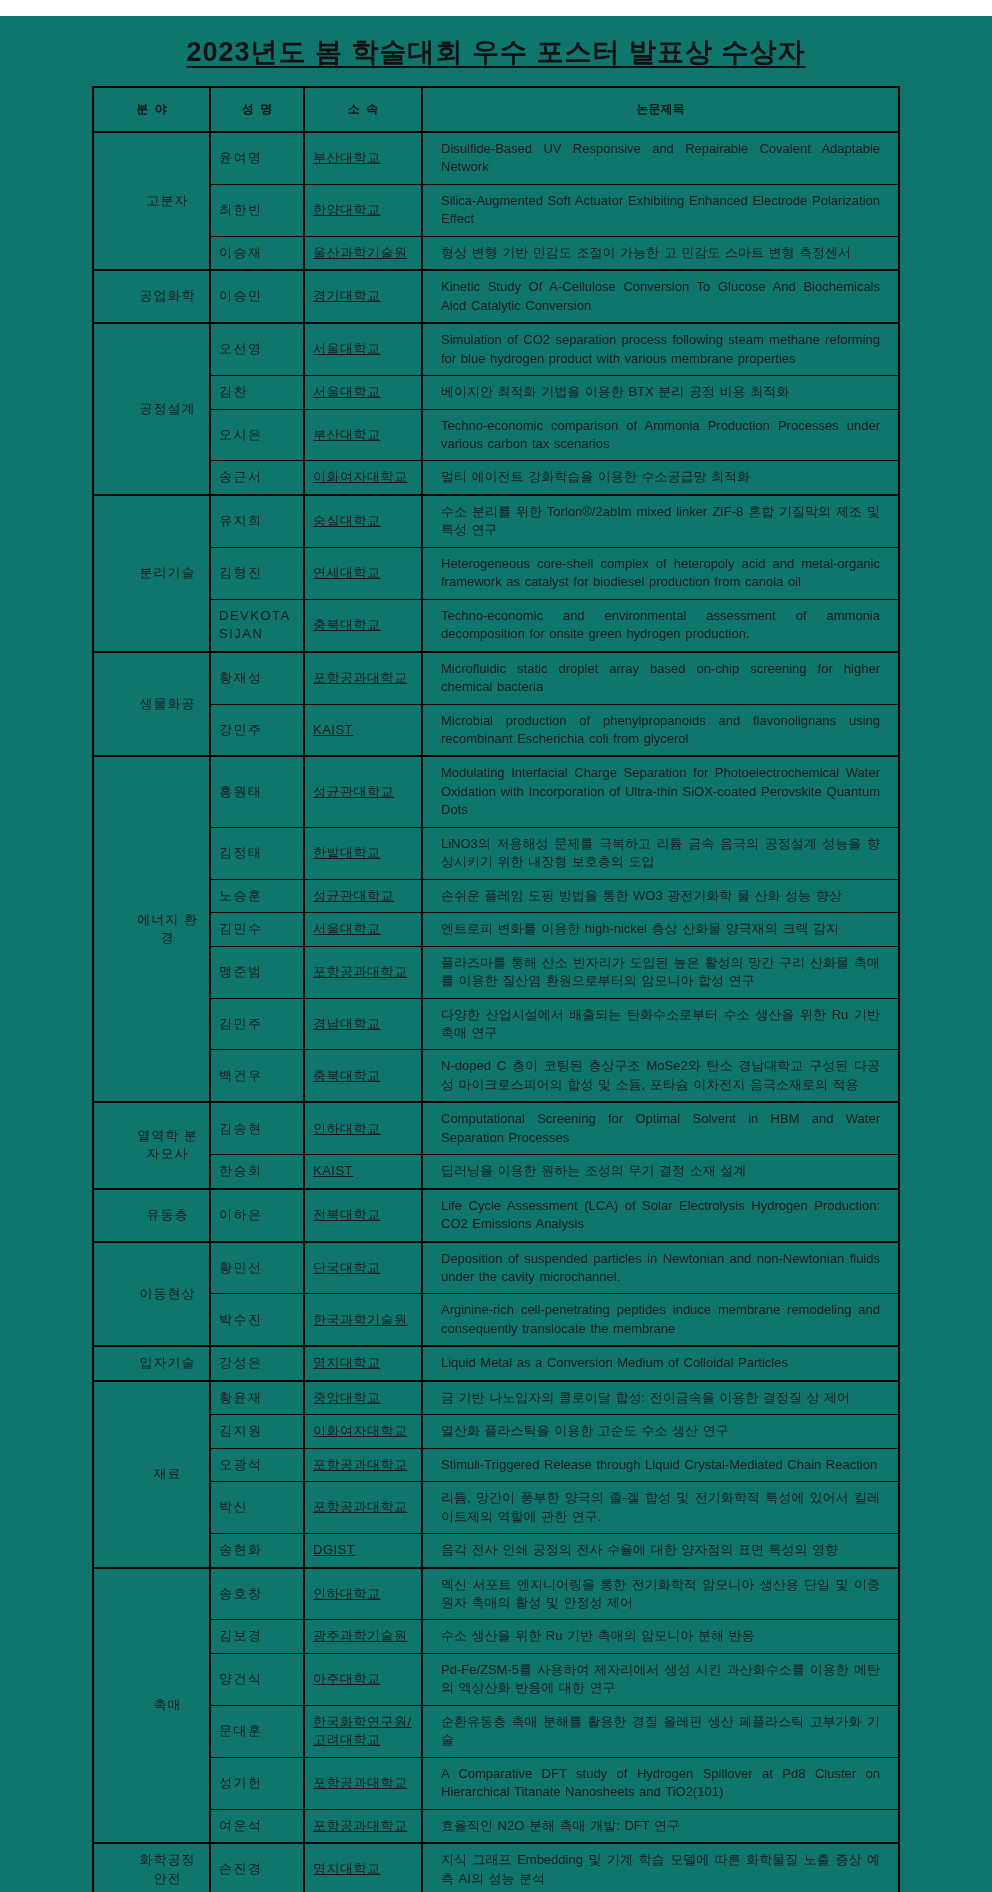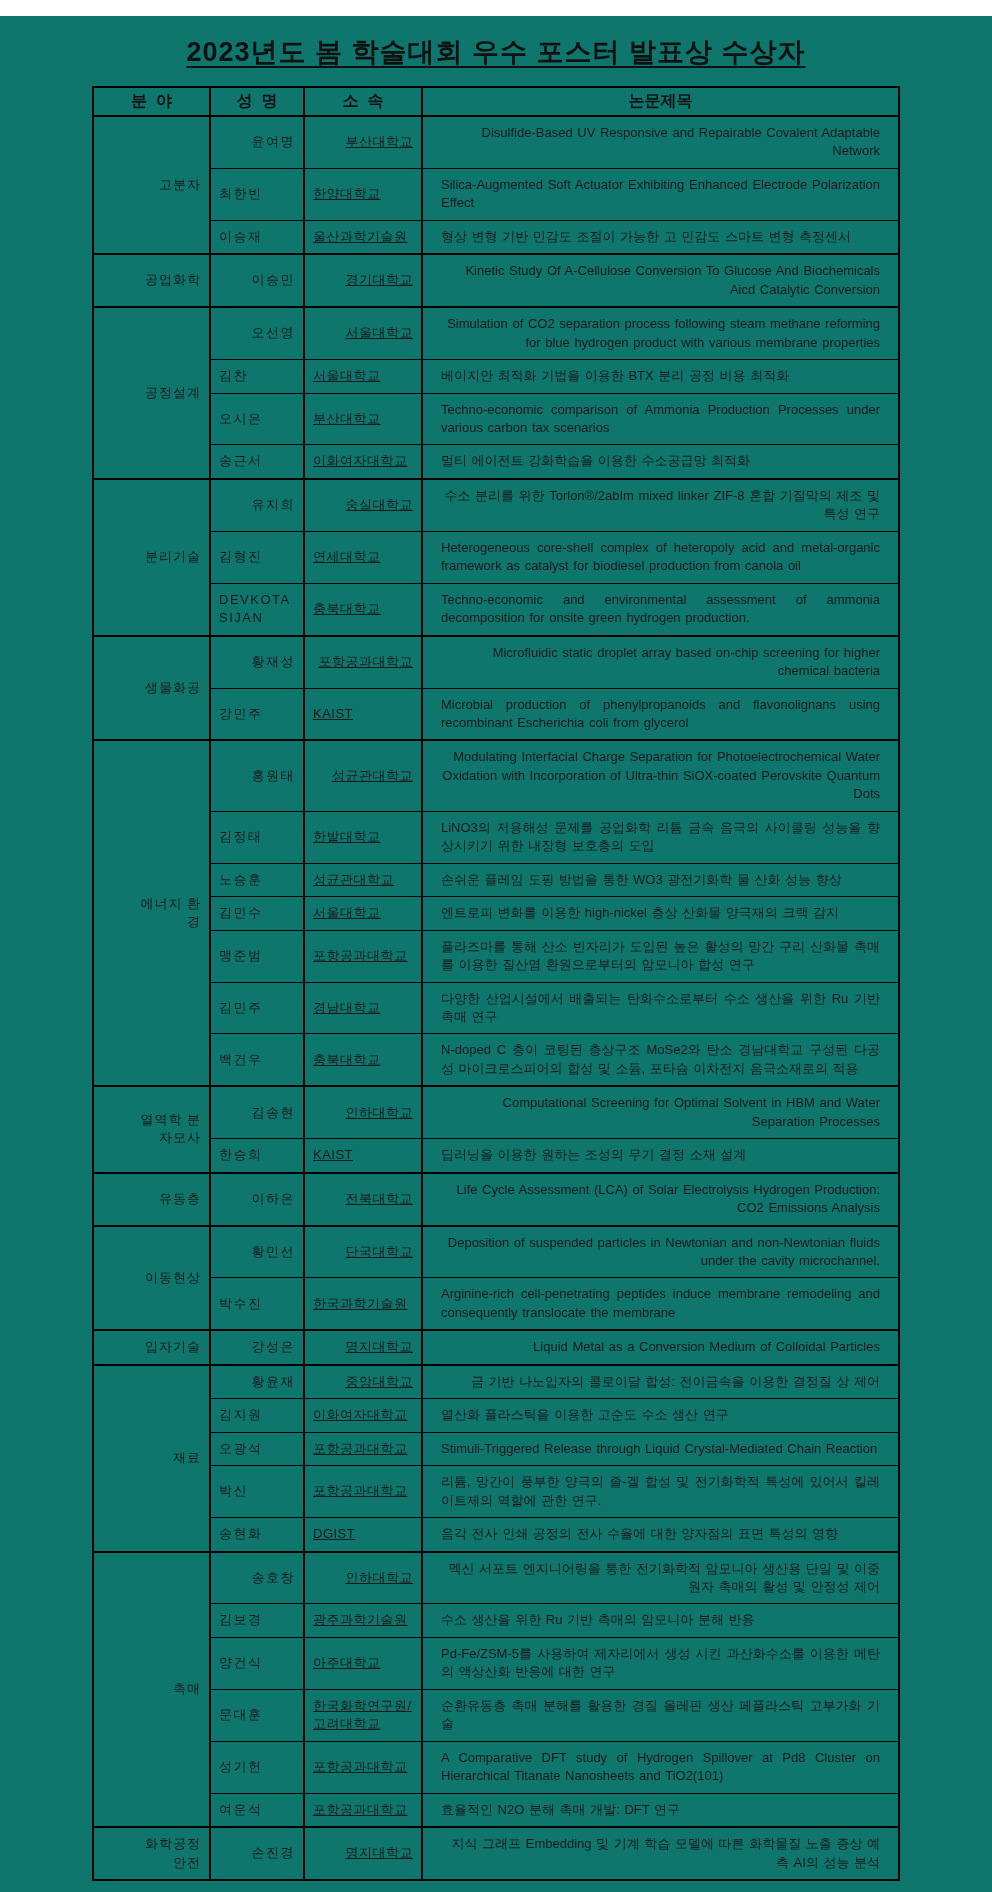--- a/index.html
+++ b/index.html
@@ -34,40 +34,40 @@
     width: 806px;
     margin: 0 auto 30px auto;
     border: 2px solid #000;
   }
   col.c-field { width: 117px; }
   col.c-name  { width: 94px;  }
   col.c-affil { width: 118px; }
   col.c-title { width: 477px; }
   th {
     border: 2px solid #000;
-    font-size: 16px;
+    font-size: 12px;
     font-weight: bold;
-    padding: 3px 4px;
+    padding: 13px 4px;
     white-space: pre;
     text-align: center;
     color: #111;
   }
   td {
     border-left: 2px solid #000;
     border-right: 2px solid #000;
     border-top: 1px solid #000;
     border-bottom: 1px solid #000;
     font-size: 13px;
     line-height: 1.42;
     padding: 7px 8px;
     vertical-align: middle;
     color: #1a1a1a;
     word-break: break-word;
   }
-  tr.section-start td { border-top: 2px solid #000; text-align: right; }
+  tr.section-start td { border-top: 2px solid #000; }
   td.field-cell {
     text-align: center;
     letter-spacing: 1px;
     border: 2px solid #000;
     padding-left: 40px;
   }
   td.name-cell {
     letter-spacing: 1.5px;
     text-align: left;
   }
@@ -177,21 +177,21 @@
         </tr>
         <tr class="section-start">
           <td class="field-cell" rowspan="7">에너지 환경</td>
           <td class="name-cell">홍원태</td>
           <td class="affiliation-cell">성균관대학교</td>
           <td class="paper-title-cell">Modulating Interfacial Charge Separation for Photoelectrochemical Water Oxidation with Incorporation of Ultra-thin SiOX-coated Perovskite Quantum Dots</td>
         </tr>
         <tr>
           <td class="name-cell">김정태</td>
           <td class="affiliation-cell">한밭대학교</td>
-          <td class="paper-title-cell">LiNO3의 저용해성 문제를 공업화학 리튬 금속 음극의 사이클링 성능을 향상시키기 위한 내장형 보호층의 도입</td>
+          <td class="paper-title-cell">LiNO3의 저용해성 문제를 극복하고 리튬 금속 음극의 공정설계 성능을 향상시키기 위한 내장형 보호층의 도입</td>
         </tr>
         <tr>
           <td class="name-cell">노승훈</td>
           <td class="affiliation-cell">성균관대학교</td>
           <td class="paper-title-cell">손쉬운 플레임 도핑 방법을 통한 WO3 광전기화학 물 산화 성능 향상</td>
         </tr>
         <tr>
           <td class="name-cell">김민수</td>
           <td class="affiliation-cell">서울대학교</td>
           <td class="paper-title-cell">엔트로피 변화를 이용한 high-nickel 층상 산화물 양극재의 크랙 감지</td>

